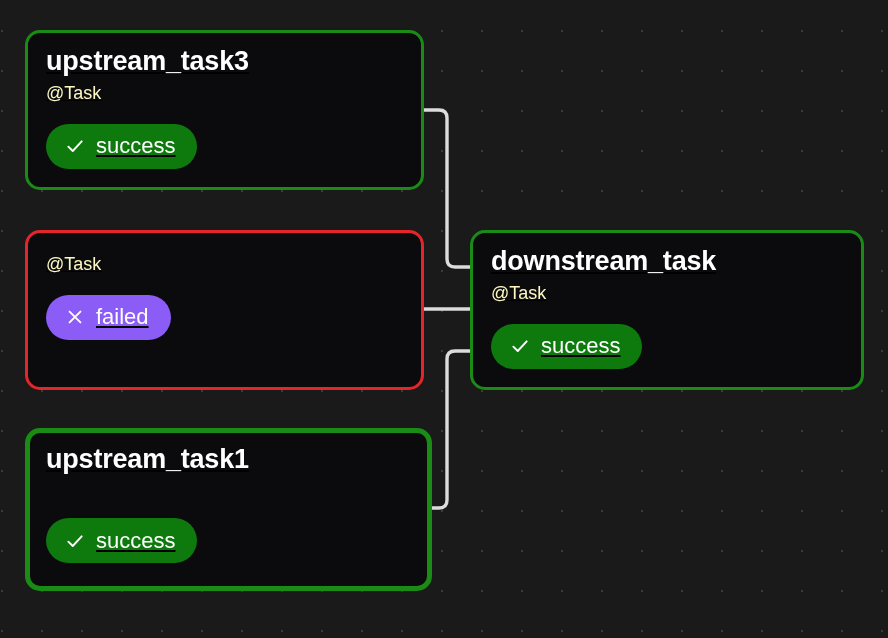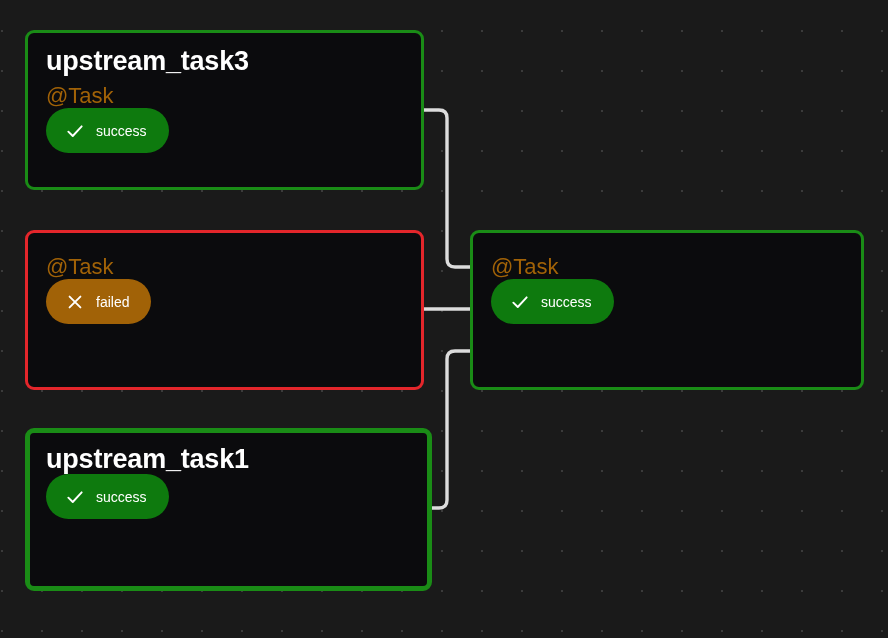--- a/index.html
+++ b/index.html
@@ -27,64 +27,65 @@
     left: 0; top: 0;
     width: 888px; height: 638px;
     pointer-events: none;
   }
 
   
   .node {
     position: absolute;
     box-sizing: border-box;
     background: #0b0b0d;
-    border-radius: 9px;
+    border-radius: 15px;
     overflow: hidden;
+    text-decoration: underline;
   }
   .node-inner {
     padding: 14px 18px 16px 18px;
     display: flex;
     flex-direction: column;
     align-items: flex-start;
     height: 100%;
     box-sizing: border-box;
   }
   .node-title {
     font-size: 27px;
     font-weight: bold;
     color: #ffffff;
     line-height: 1.08;
     letter-spacing: -0.2px;
     white-space: nowrap;
   }
   .node-subtitle {
-    font-size: 22px;
+    font-size: 18px;
     font-weight: normal;
-    color: #a16207;
+    color: #fef9c3;
     line-height: 1.1;
     margin-top: 8px;
     white-space: nowrap;
   }
 
   
   .status-badge {
-    margin-top: 0;
+    margin-top: 20px;
     display: inline-flex;
     align-items: center;
     gap: 11px;
     height: 45px;
     padding: 0 22px 0 19px;
     border-radius: 999px;
-    font-size: 14px;
+    font-size: 22px;
     color: #ffffff;
     line-height: 1;
     white-space: nowrap;
   }
   .status-badge.success { background: #0e7a0e; }
-  .status-badge.failed  { background: #a16207; }
+  .status-badge.failed  { background: #8b5cf6; }
   .badge-icon {
     width: 20px; height: 20px;
     flex: 0 0 auto;
     display: block;
   }
   .badge-label { display: block; }
 </style>
 </head>
 <body>
 
@@ -118,33 +119,34 @@
       <div class="status-badge failed">
         <svg class="badge-icon" viewBox="0 0 24 24" fill="none" stroke="#ffffff" stroke-width="2.3" stroke-linecap="round" stroke-linejoin="round">
           <path d="M5.5 5.5 L18.5 18.5 M18.5 5.5 L5.5 18.5"></path>
         </svg>
         <span class="badge-label">failed</span>
       </div>
     </div>
   </div>
 
   <div class="node" style="left:25px; top:428px; width:407px; height:163px; border:5.5px solid #1a8c16;">
-    <div class="node-inner" style="padding:12px 34px 16px 16px;">
+    <div class="node-inner" style="padding:12px 34px 16px 16px;gap:24px;">
       <div class="node-title">upstream_task1</div>
       <div class="status-badge success">
         <svg class="badge-icon" viewBox="0 0 24 24" fill="none" stroke="#ffffff" stroke-width="2.3" stroke-linecap="round" stroke-linejoin="round">
           <path d="M4 12.8 L9.3 18 L20 6.4"></path>
         </svg>
         <span class="badge-label">success</span>
       </div>
     </div>
   </div>
 
   <div class="node" style="left:470px; top:230px; width:394px; height:160px; border:3.5px solid #1a8c16;">
     <div class="node-inner">
+      <div class="node-title">downstream_task</div>
       <div class="node-subtitle">@Task</div>
       <div class="status-badge success">
         <svg class="badge-icon" viewBox="0 0 24 24" fill="none" stroke="#ffffff" stroke-width="2.3" stroke-linecap="round" stroke-linejoin="round">
           <path d="M4 12.8 L9.3 18 L20 6.4"></path>
         </svg>
         <span class="badge-label">success</span>
       </div>
     </div>
   </div>
 

